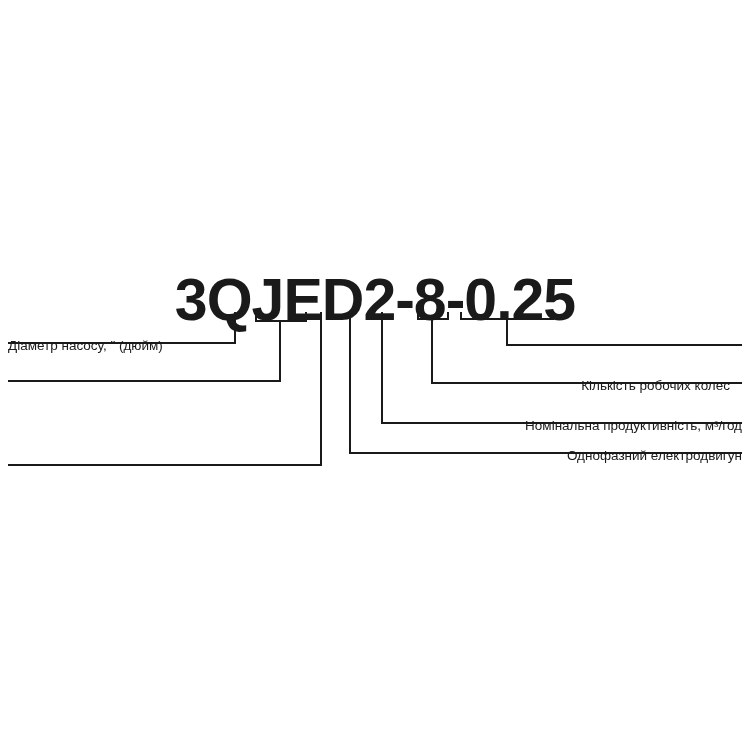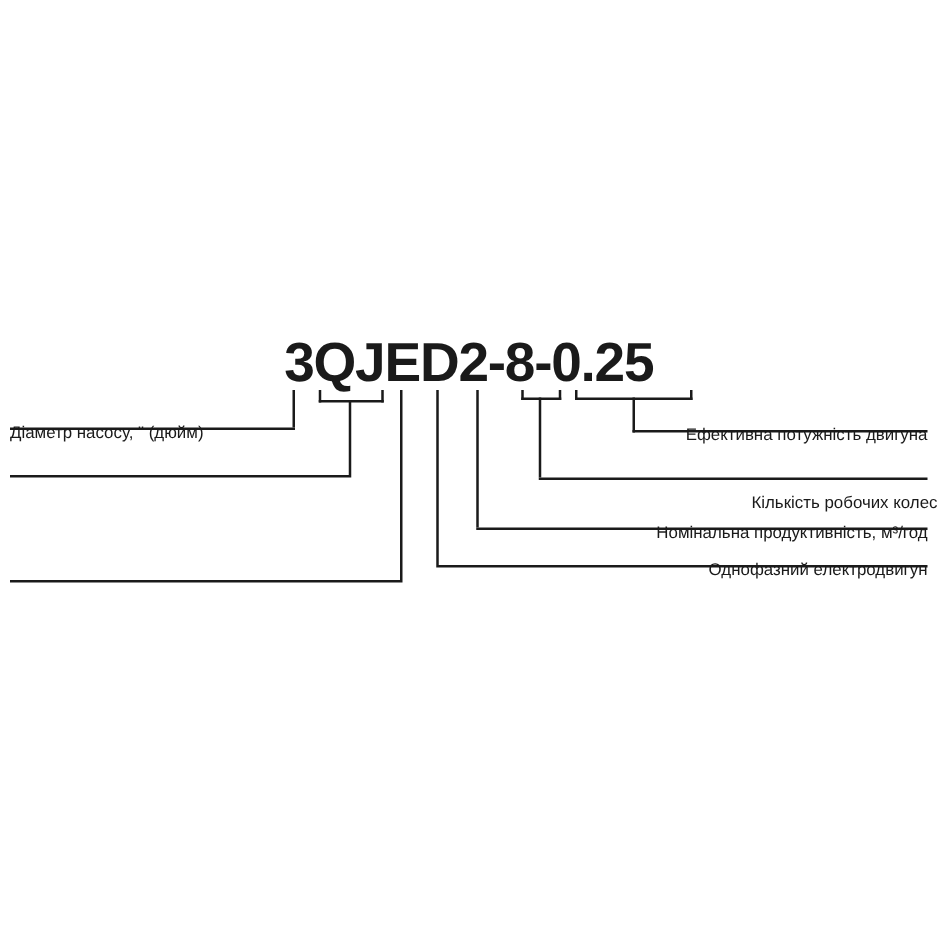--- a/index.html
+++ b/index.html
@@ -17,21 +17,21 @@
   }
 
   
   .code {
     position: absolute;
     left: 0;
     right: 0;
     top: 266px;
     text-align: center;
     font-family: "Liberation Sans", sans-serif;
-    font-size: 44px;
+    font-size: 59px;
     font-weight: bold;
     color: #1a1a1a;
     letter-spacing: -1px;
     white-space: nowrap;
   }
   .code span { display: inline-block; }
 
   
   .vline {
     position: absolute;
@@ -92,25 +92,22 @@
   <div class="hline" style="left:460px; top:318px; width:94px;"></div>
   <div class="vline" style="left:506px; top:318px; height:28px;"></div>
   <div class="hline" style="left:506px; top:344px; width:236px;"></div>
 
   <div class="label left" style="left:8px; top:337px; width:260px;">
     <div>Діаметр насосу, " (дюйм)</div>
   </div>
 
 
 
-  <div class="label right" style="right:8px; top:339px; width:420px;">
-    <div>Ефективна потужність двигуна</div>
-  </div>
 
-  <div class="label right" style="right:0; top:377px; width:420px;margin-top:16px;">
+  <div class="label right" style="right:20px; top:377px; width:420px;">
     <div>Кількість робочих колес</div>
   </div>
 
   <div class="label right" style="right:8px; top:417px; width:430px;">
     <div>Номінальна продуктивність, м³/год</div>
   </div>
 
   <div class="label right" style="right:8px; top:447px; width:430px;">
     <div>Однофазний електродвигун</div>
   </div>

